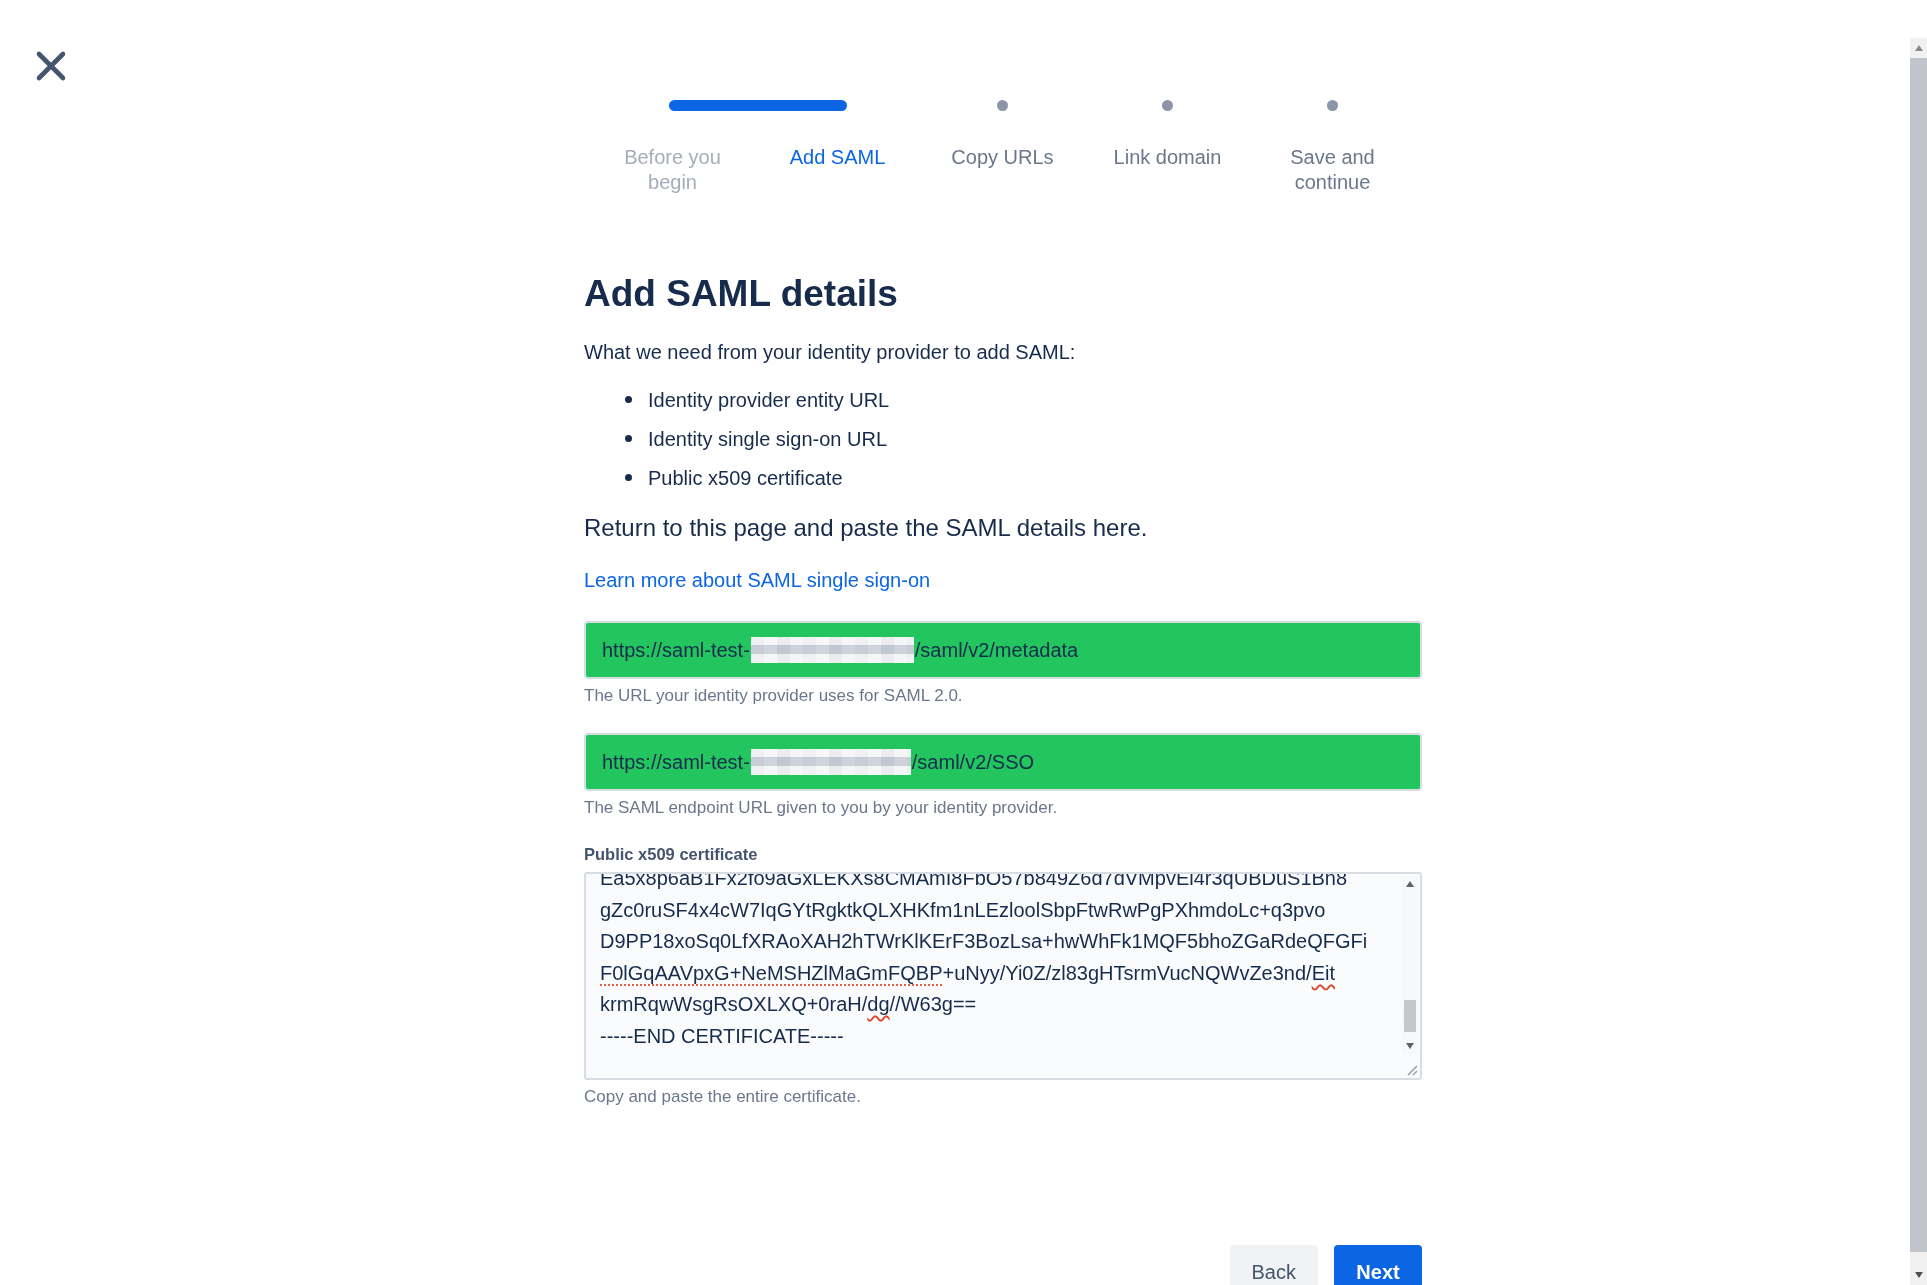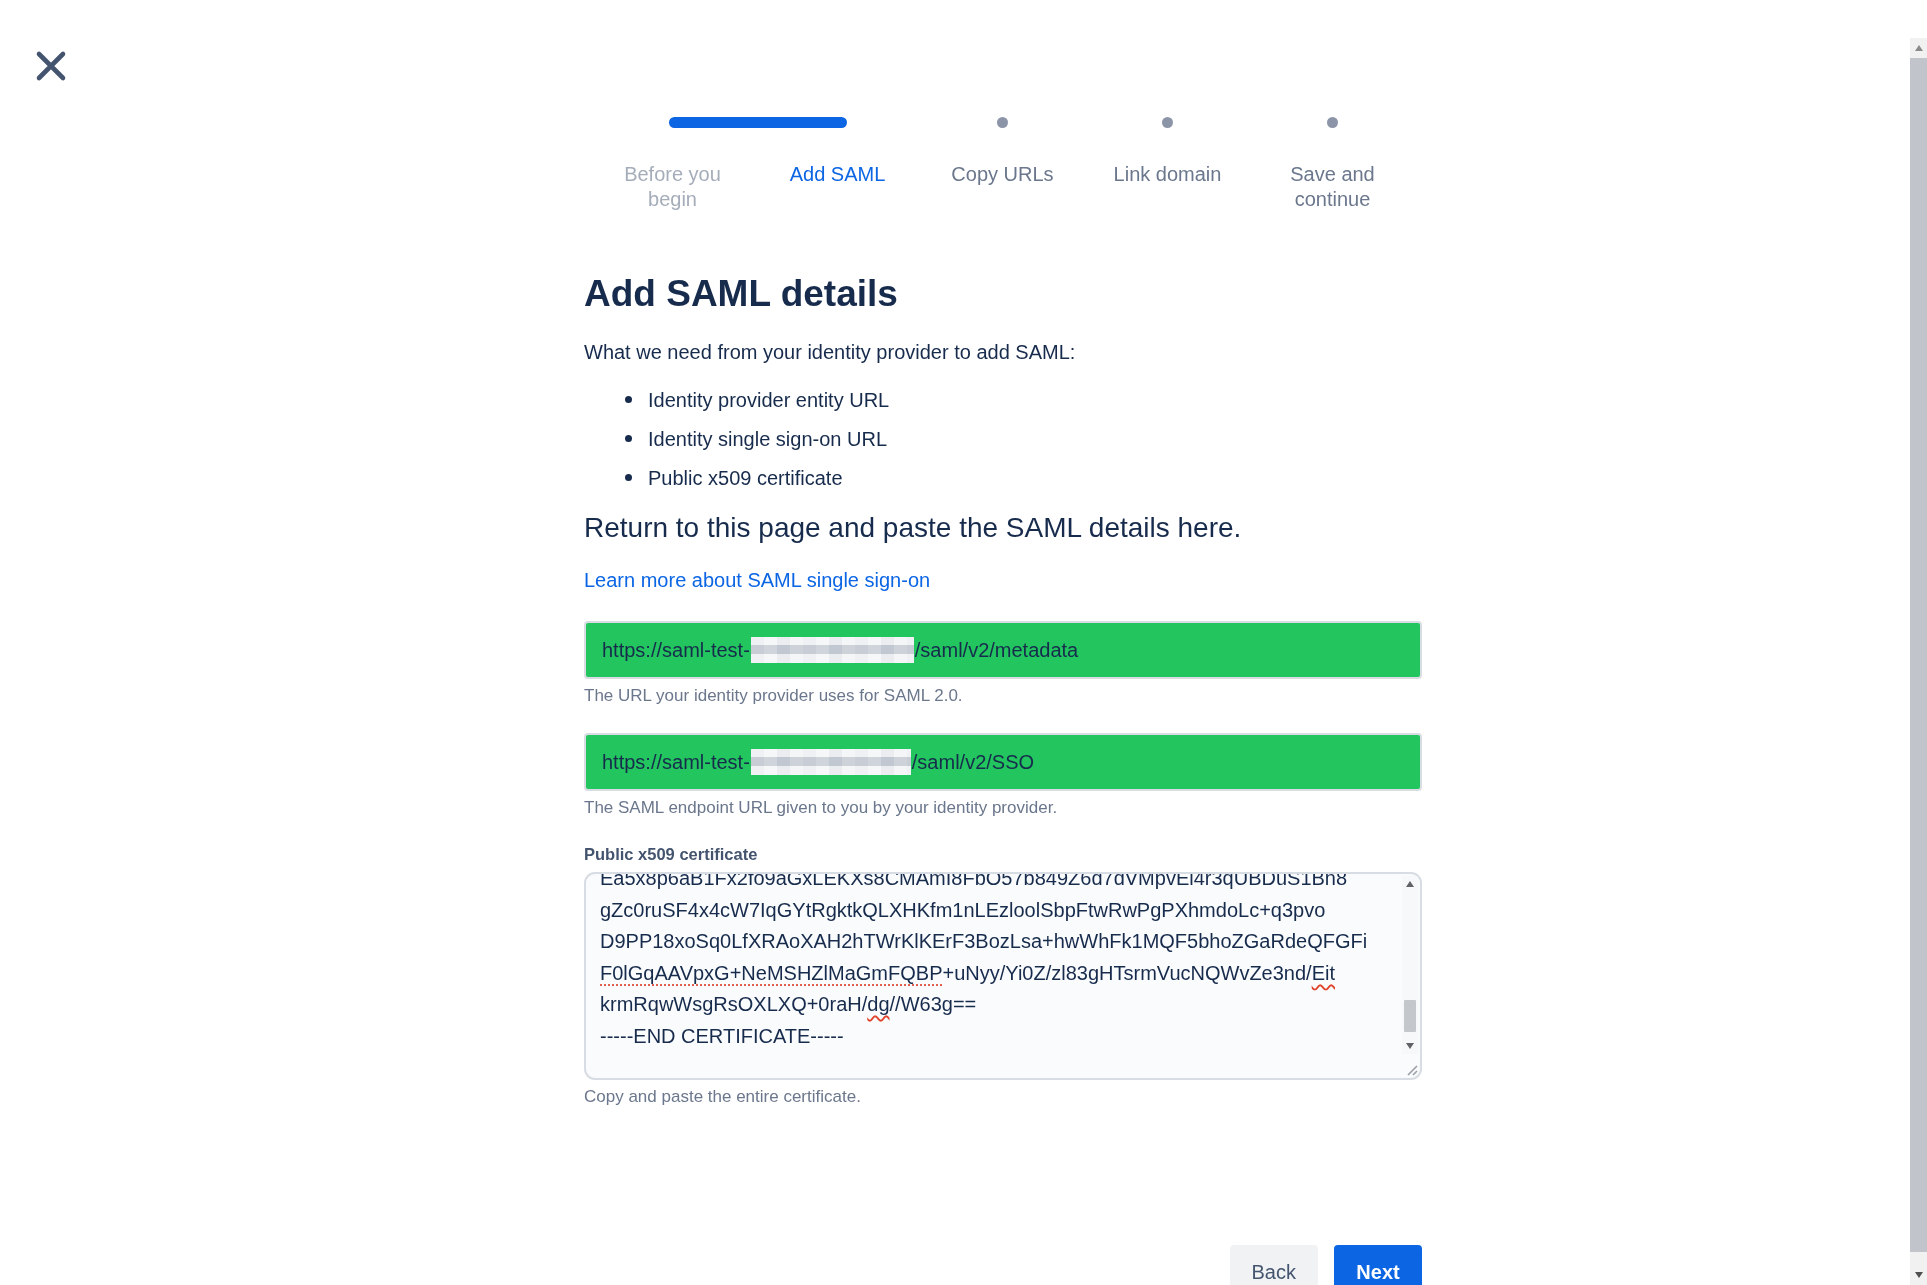--- a/index.html
+++ b/index.html
@@ -15,21 +15,21 @@
 
   
   .close-btn {
     position: absolute; left: 26px; top: 42px;
     width: 50px; height: 50px;
     background: transparent; border: none; cursor: pointer;
     display: flex; align-items: center; justify-content: center;
   }
 
   
-  .stepper { position: absolute; left: 590px; top: 117px; width: 825px; }
+  .stepper { position: absolute; left: 590px; top: 100px; width: 825px; }
   .stepper .track { position: relative; height: 12px; }
   .stepper .bar {
     position: absolute; left: 79px; top: 0;
     width: 178px; height: 11px; border-radius: 6px;
   }
   .stepper .dot {
     position: absolute; top: 0;
     width: 11px; height: 11px; border-radius: 50%;
     background: #8C95A8;
   }
@@ -44,21 +44,21 @@
   
   .content { position: absolute; left: 584px; top: 275px; width: 838px; }
   .title { font-size: 37px; line-height: 38px; font-weight: 700; color: #172B4D; margin-bottom: 26px; }
   .intro { font-size: 20px; line-height: 26px; margin-bottom: 22px; }
   .req-list { list-style: none; margin: 0 0 24px 64px; }
   .req-list li { position: relative; font-size: 20px; line-height: 26px; margin-bottom: 13px; }
   .req-list li::before {
     content: ""; position: absolute; left: -23px; top: 9px;
     width: 7px; height: 7px; border-radius: 50%; background: #172B4D;
   }
-  .return-note { font-size: 28px; line-height: 26px; margin-bottom: 26px; }
+  .return-note { font-size: 24px; line-height: 26px; margin-bottom: 26px; }
   .learn-link {
     display: inline-block; font-size: 20px; line-height: 26px;
     color: #0C66E4; text-decoration: none; margin-bottom: 28px; cursor: pointer;
   }
 
   .field-group { margin-bottom: 26px; }
   .field-label { font-size: 16.5px; font-weight: 700; color: #44546F; margin-bottom: 8px; }
   .text-input {
     width: 838px; height: 58px;
     background: #22c55e;
@@ -76,21 +76,21 @@
     background-image:
       repeating-linear-gradient(0deg, rgba(255,255,255,.55) 0 9px, rgba(173,181,193,.45) 9px 18px),
       repeating-linear-gradient(90deg, #dee1e6 0 13px, #eceef1 13px 26px, #d2d7de 26px 39px, #e8eaed 39px 52px);
   }
 
   
   .cert-box {
     position: relative;
     width: 838px; height: 208px;
     background: #FAFBFC;
-    border: 2px solid #D8DDE3; border-radius: 11px;
+    border: 2px solid #D8DDE3; border-radius: 3px;
     overflow: hidden; cursor: text;
   }
   .cert-clip { position: absolute; inset: 0 22px 0 14px; overflow: hidden; }
   .cert-lines { margin-top: -11px; }
   .cert-line {
     font-size: 20px; line-height: 31.5px; color: #172B4D;
     white-space: pre; font-family: "Liberation Sans", sans-serif;
   }
   .sp-wavy   { text-decoration: underline wavy #E0442C 1.5px; text-underline-offset: 4px; }
   .sp-dotted { text-decoration: underline dotted #E0604C 2px;  text-underline-offset: 5px; text-align: right; }

